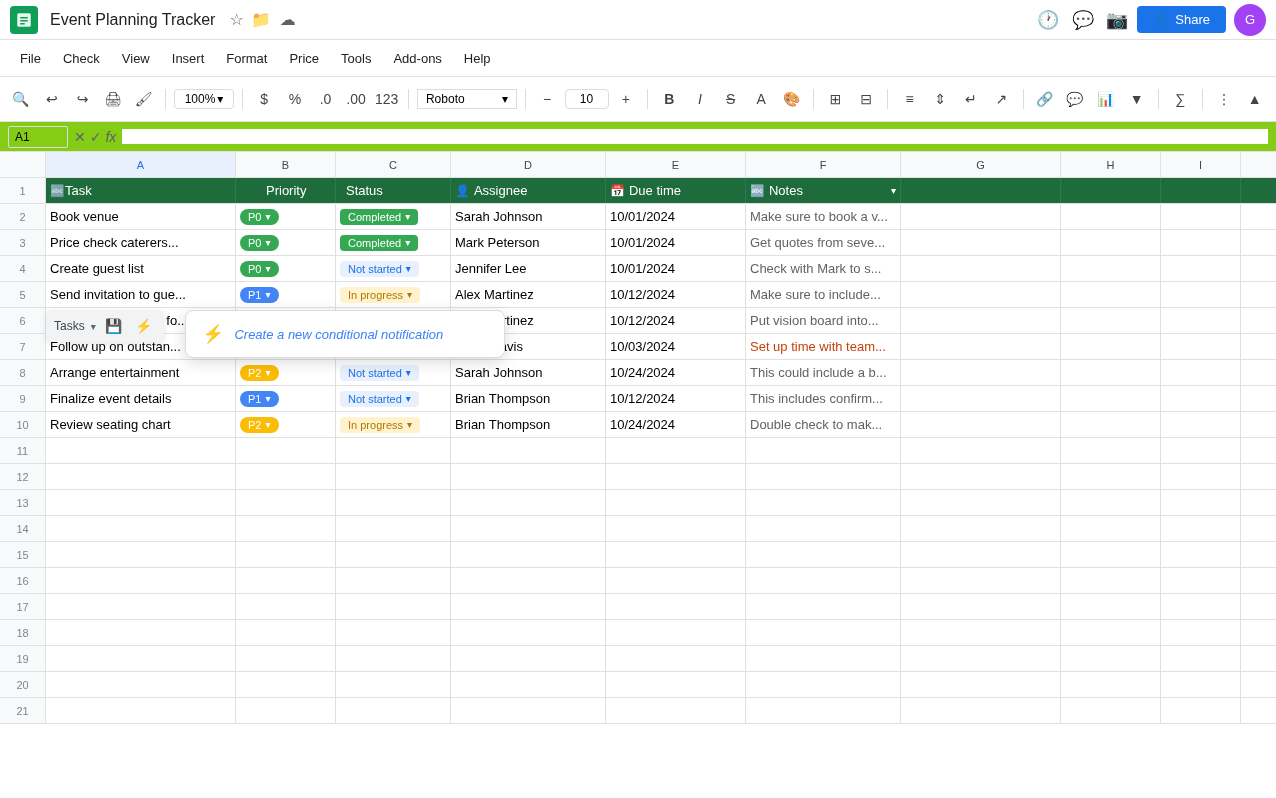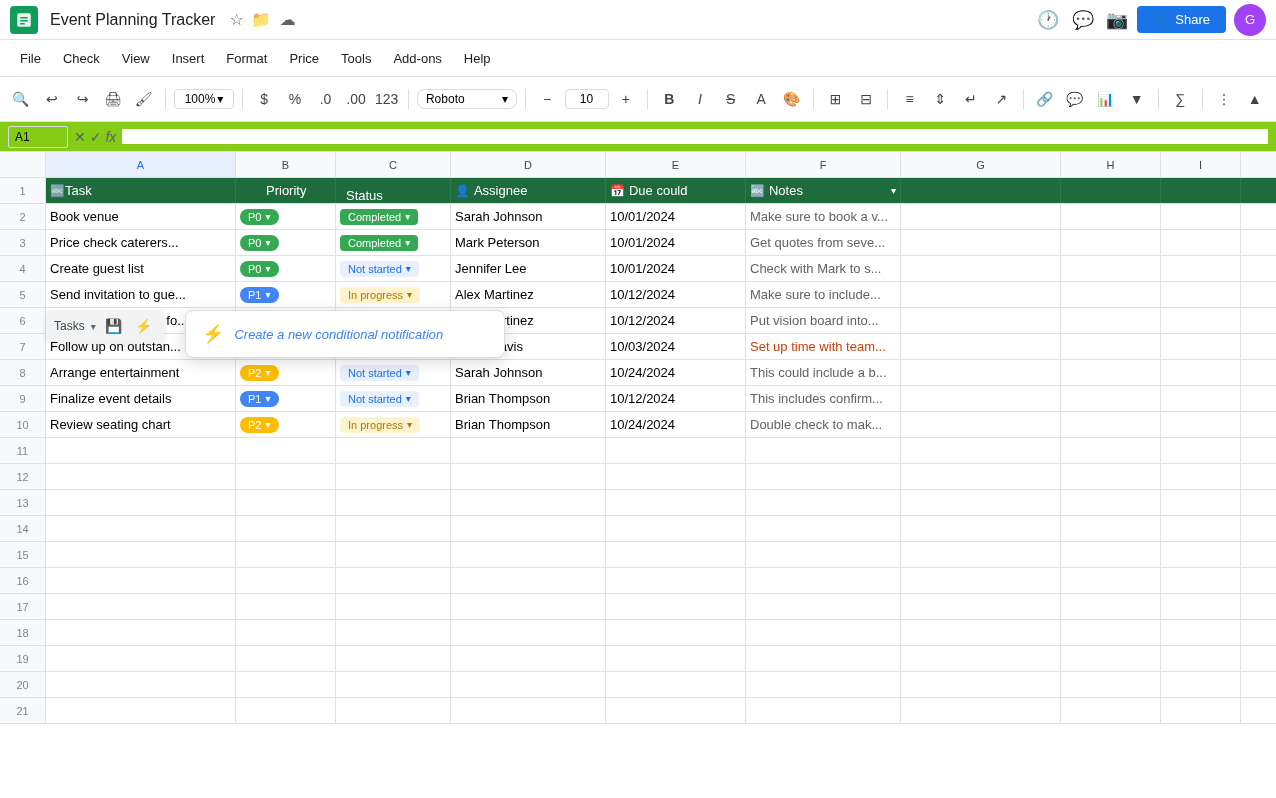--- a/index.html
+++ b/index.html
@@ -18,21 +18,21 @@
 
     
     #menubar { display: flex; align-items: center; height: 36px; background: #fff; padding: 0 10px; gap: 2px; }
     .menu-item { padding: 4px 10px; border-radius: 4px; cursor: pointer; color: #202124; font-size: 13px; }
 
     
     #toolbar { display: flex; align-items: center; height: 46px; background: #fff; padding: 0 8px; border-bottom: 1px solid #e0e0e0; gap: 4px; border-top: 1px solid #e0e0e0; }
     .toolbar-btn { width: 28px; height: 28px; display: flex; align-items: center; justify-content: center; border-radius: 4px; cursor: pointer; color: #444; font-size: 14px; border: none; background: transparent; }
     .toolbar-sep { width: 1px; height: 20px; background: #dadce0; margin: 0 4px; }
     .toolbar-zoom { display: flex; align-items: center; border: 1px solid #dadce0; border-radius: 4px; padding: 2px 6px; font-size: 12px; gap: 2px; cursor: pointer; min-width: 60px; justify-content: center; }
-    .toolbar-font { display: flex; align-items: center; border: 1px solid #dadce0; border-radius: 8px; padding: 2px 8px; font-size: 12px; gap: 2px; cursor: pointer; min-width: 100px; }
+    .toolbar-font { display: flex; align-items: center; border: 1px solid #dadce0; border-radius: 0; padding: 2px 8px; font-size: 12px; gap: 2px; cursor: pointer; min-width: 100px; }
     .toolbar-fontsize { display: flex; align-items: center; border: 1px solid #dadce0; border-radius: 4px; padding: 2px 6px; font-size: 12px; gap: 2px; cursor: pointer; min-width: 44px; justify-content: center; }
 
     
     #sheet-container { display: flex; flex-direction: column; height: calc(798px - 122px); }
 
     
     #col-headers { display: flex; background: #f8f9fa; border-bottom: 1px solid #e0e0e0; }
     .row-num-header { width: 46px; min-width: 46px; height: 25px; border-right: 1px solid #e0e0e0; }
     .col-header { height: 25px; display: flex; align-items: center; justify-content: center; border-right: 1px solid #e0e0e0; font-size: 11px; color: #444; cursor: pointer; user-select: none; }
     .col-header.selected { background: #e8f0fe; color: #1a73e8; }
@@ -221,30 +221,30 @@
 
     <div class="sheet-row header-row">
       <div class="row-num">1</div>
       <div class="cell col-a">
         <span class="hdr-icon">🔤</span>
         <span style="color:#fff;font-weight:500;">Task</span>
       </div>
       <div class="cell col-b" style="color:#fff;font-weight:500;padding-left:30px;">
         <span>Priority</span>
       </div>
-      <div class="cell col-c" style="color:#fff;font-weight:500;padding-left:10px;align-items:flex-end;">
+      <div class="cell col-c" style="color:#fff;font-weight:500;padding-left:10px;">
         <span>Status</span>
       </div>
       <div class="cell col-d" style="color:#fff;font-weight:500;">
         <span style="font-size:12px;margin-right:4px;">👤</span>
         <span>Assignee</span>
       </div>
       <div class="cell col-e" style="color:#fff;font-weight:500;">
         <span style="font-size:12px;margin-right:4px;">📅</span>
-        <span>Due could</span>
+        <span>Due time</span>
       </div>
       <div class="cell col-f" style="color:#fff;font-weight:500;">
         <span style="font-size:12px;margin-right:4px;">🔤</span>
         <span>Notes</span>
         <span style="margin-left:auto;font-size:10px;">▾</span>
       </div>
       <div class="cell col-g"></div>
       <div class="cell col-h"></div>
       <div class="cell col-i"></div>
     </div>

